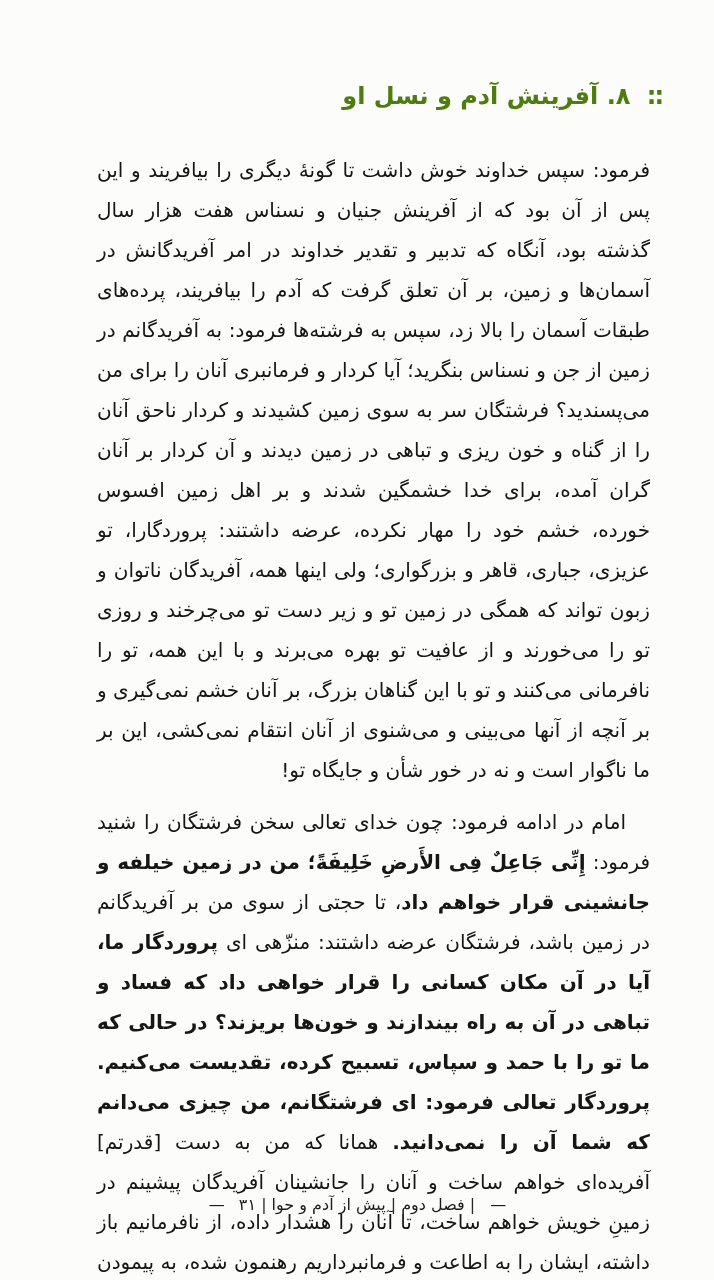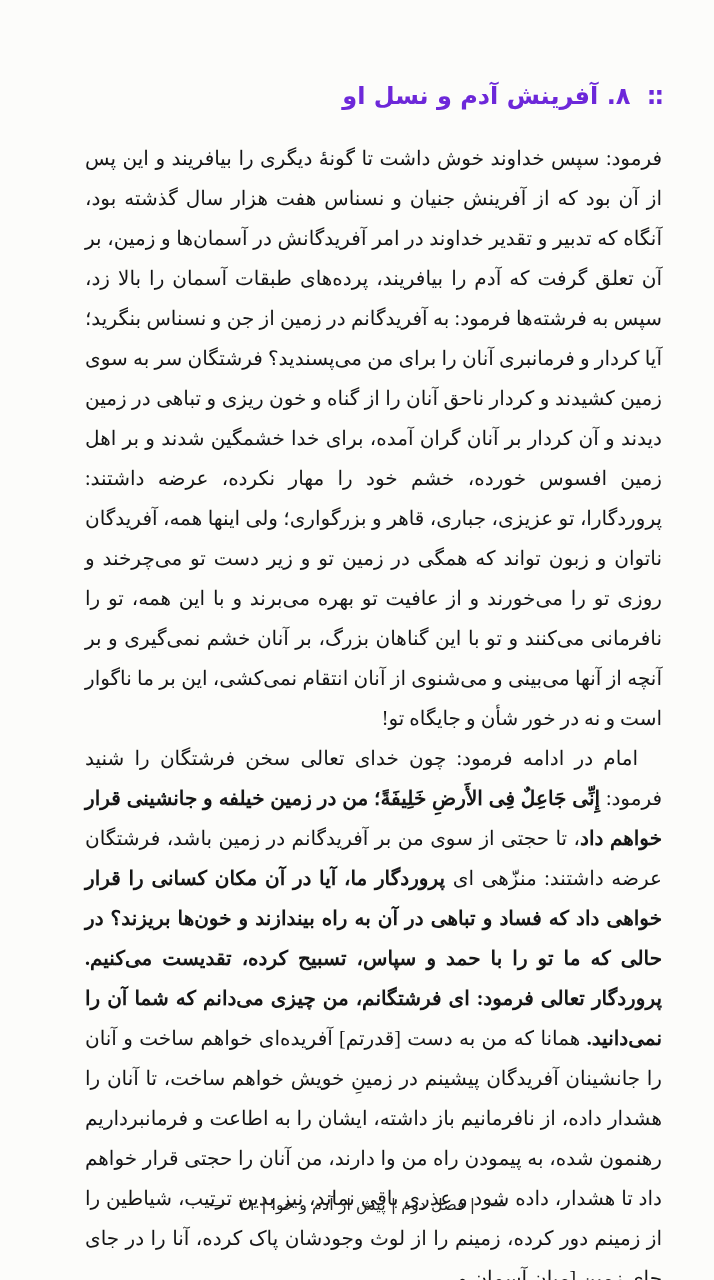--- a/index.html
+++ b/index.html
@@ -20,42 +20,41 @@
   }
   .heading {
     position: absolute;
     top: 82px;
     right: 52px;
     left: 52px;
     margin: 0;
     text-align: right;
     font-size: 24px;
     font-weight: bold;
-    color: #6d28d9;
+    color: #4d7c0f;
     letter-spacing: 0;
   }
   .heading .heading-marker {
     display: inline-block;
     margin-left: 8px;
     font-weight: bold;
     letter-spacing: -2px;
   }
   .body-text {
     position: absolute;
     top: 138px;
     right: 52px;
     width: 577px;
     text-align: justify;
     font-size: 20px;
     line-height: 40px;
   }
   .para {
-    margin: 0;
+    margin: 12px;
     padding: 0;
-    font-family: Liberation Serif, serif;
   }
   .para.indent {
     text-indent: 24px;
   }
   .run.bold {
     font-weight: bold;
   }
   .page-footer {
     position: absolute;
     bottom: 66px;

